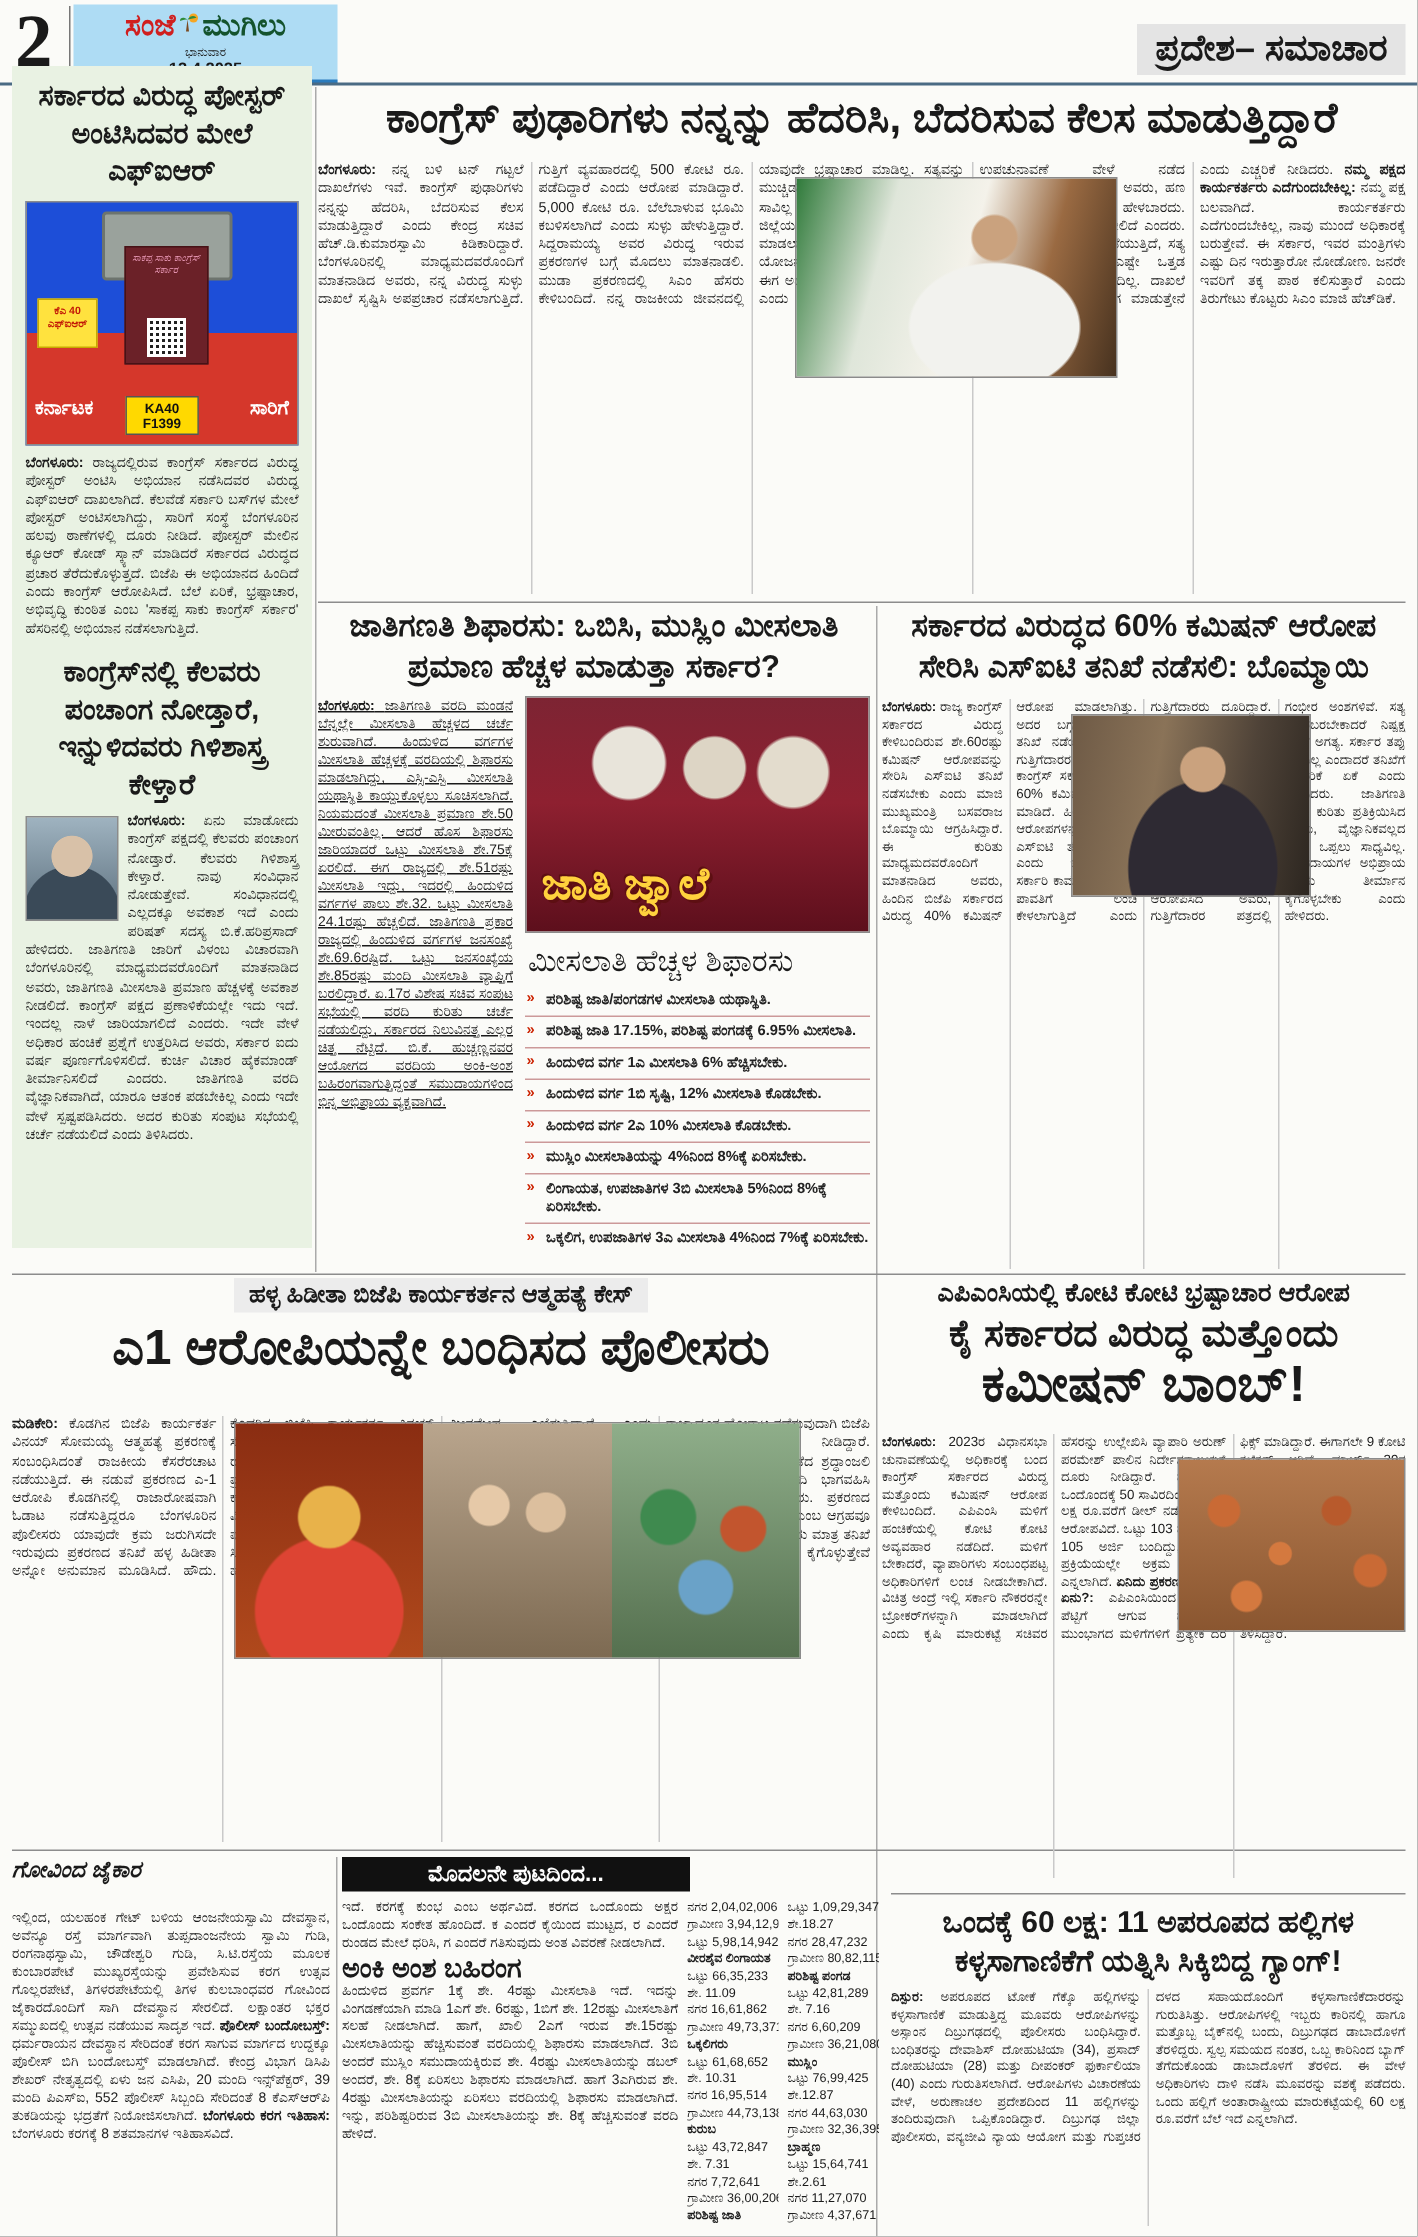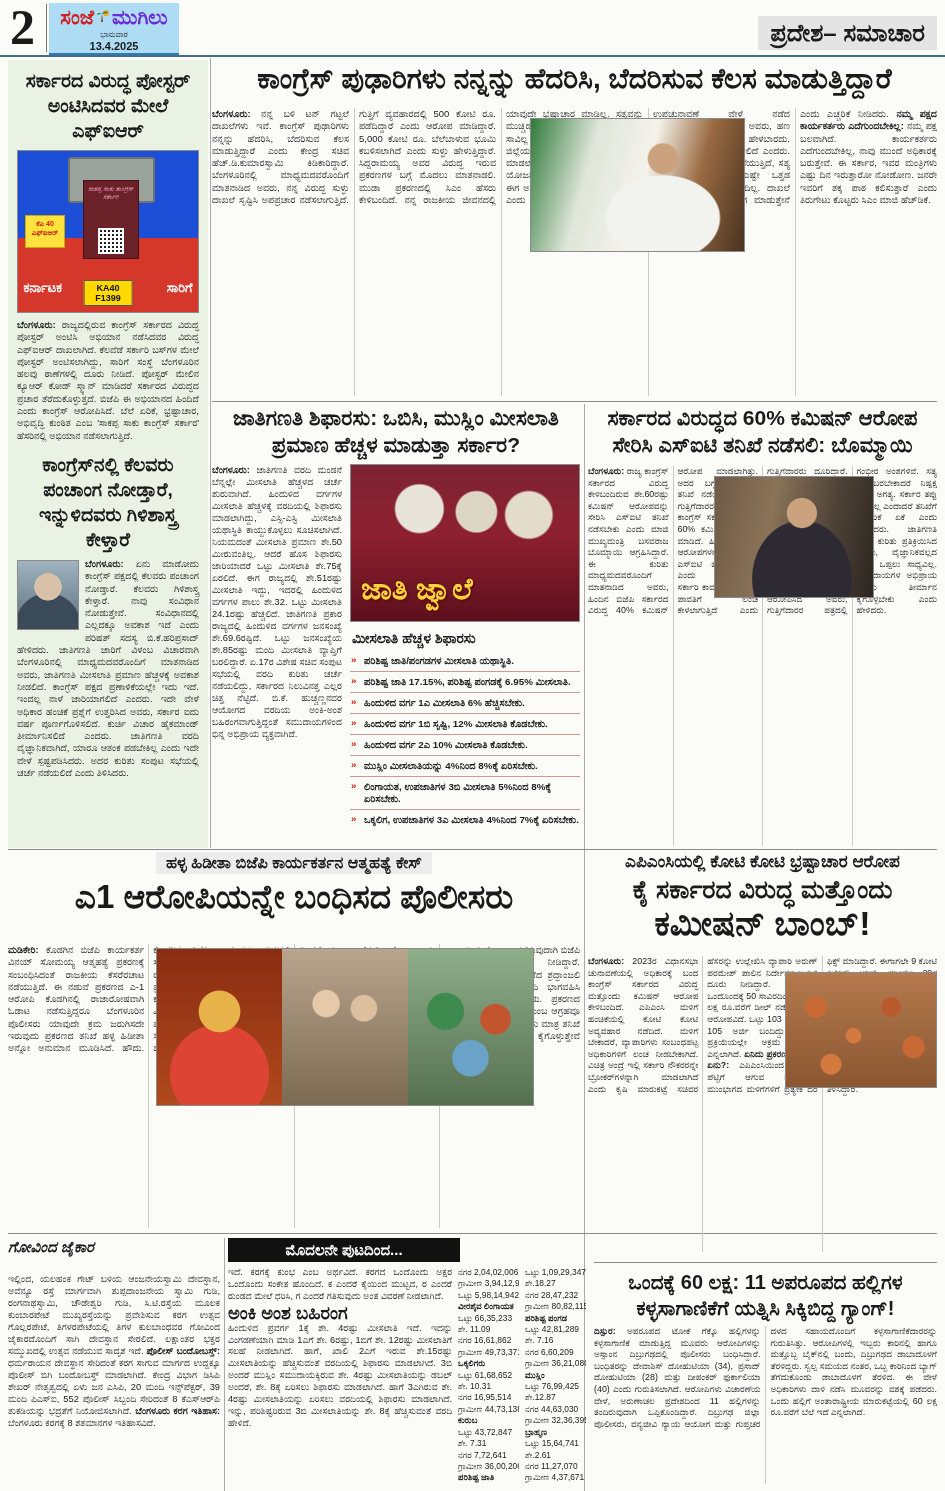--- a/index.html
+++ b/index.html
@@ -3,43 +3,43 @@
 <meta charset="utf-8">
 <style>
   html,body{margin:0;padding:0;background:#888;}
   #page{position:relative;width:945px;height:1491px;background:#fbfbf8;margin:0 auto;
         font-family:"Liberation Sans","DejaVu Sans",sans-serif;color:#1a1a1a;overflow:hidden;}
   .abs{position:absolute;}
   
   #pageno{left:10px;top:0px;font-family:"Liberation Serif","DejaVu Serif",serif;
           font-size:50px;font-weight:bold;line-height:54px;}
   #mast-div{left:46px;top:4px;width:1px;height:48px;background:#777;}
-  #logo-box{left:49px;top:3px;width:130px;height:50px;background:#aedcf4;border-bottom:3px solid #2a7bbd;text-align:center;}
+  #logo-box{left:49px;top:3px;width:176px;height:50px;background:#aedcf4;border-bottom:3px solid #2a7bbd;text-align:center;}
   #logo-row{display:flex;align-items:center;justify-content:center;gap:2px;padding-top:3px;}
   .logo-red{color:#d01f1f;font-size:20px;font-weight:bold;}
-  .logo-dark{color:#6d28d9;font-size:20px;font-weight:bold;}
+  .logo-dark{color:#14532d;font-size:20px;font-weight:bold;}
   #logo-day{font-size:8px;margin-top:1px;}
   #logo-date{font-size:11px;font-weight:bold;}
   #section-label{right:8px;top:16px;background:#e4e4e4;padding:3px 12px;font-size:24px;font-weight:bold;}
   #mast-rule{left:0;top:55px;width:945px;height:2px;background:#4a6b84;}
   
   .hrule{background:#8c8c8c;height:1px;}
   .vrule{background:#aaa;width:1px;}
   
   .body{font-size:9.5px;line-height:12.3px;text-align:justify;}
   .dl{font-weight:bold;}
   .dl::after{content:" ";}
   .b{font-weight:bold;}
   .cols5{column-count:5;column-gap:10px;column-rule:1px solid #c9c9c9;}
   .cols4{column-count:4;column-gap:9px;column-rule:1px solid #c9c9c9;}
   .cols3{column-count:3;column-gap:9px;column-rule:1px solid #c9c9c9;}
   .cols2{column-count:2;column-gap:10px;column-rule:1px solid #c9c9c9;}
   .photo{border:1px solid #8b8b8b;box-sizing:border-box;}
   
-  #left-col{left:8px;top:60px;width:200px;height:788px;background:#e9f2e3;box-sizing:border-box;padding:8px 9px;}
+  #left-col{left:8px;top:44px;width:200px;height:788px;background:#e9f2e3;box-sizing:border-box;padding:8px 9px;}
   #fir-headline{font-size:19px;line-height:25px;font-weight:bold;text-align:center;}
   
   #bus-photo{position:relative;width:100%;height:163px;margin:7px 0 6px 0;background:#1d4ed8;overflow:hidden;}
   #bus-window{position:absolute;left:28%;top:4%;width:46%;height:26%;background:#9aa29c;border:2px solid #6d746e;border-radius:3px;}
   #bus-red{position:absolute;left:0;bottom:0;width:100%;height:46%;background:#d5372b;}
   #bus-sticker{position:absolute;left:4%;top:40%;width:22%;height:20%;background:#ffe23e;border:1px solid #c7a900;
                font-size:7px;font-weight:bold;color:#c21807;text-align:center;line-height:9px;padding-top:3px;box-sizing:border-box;}
   #bus-poster{position:absolute;left:36%;top:18%;width:30%;height:48%;background:#6b2128;border:1px solid #471216;}
   #poster-text{color:#f2a0c0;font-size:6.5px;line-height:8px;text-align:center;padding-top:4px;font-style:italic;}
   #poster-qr{position:absolute;left:50%;transform:translateX(-50%);bottom:6%;width:22px;height:22px;background:
@@ -59,30 +59,30 @@
   #main-headline{font-size:28px;font-weight:bold;text-align:center;white-space:nowrap;overflow:hidden;line-height:42px;}
   #main-body{position:absolute;left:0;top:50px;width:725px;height:288px;overflow:hidden;}
   #main-photo{position:absolute;left:318px;top:60px;width:215px;height:134px;background:
      radial-gradient(circle at 62% 30%,#caa27e 0 9%,transparent 10%),
      radial-gradient(ellipse at 62% 75%,#f2f2ee 0 30%,transparent 31%),
      linear-gradient(105deg,#2f7a3a 0%,#dfe6da 28%,#f4f2ea 52%,#9a6a42 74%,#47321f 100%);}
   
   #caste-art{left:212px;top:404px;width:368px;height:444px;}
   #caste-headline{font-size:21px;line-height:27px;font-weight:bold;text-align:center;margin-bottom:6px;}
   #caste-flex{display:flex;gap:8px;height:378px;}
-  #caste-textcol{width:130px;font-size:9.3px;line-height:12px;text-align:justify;overflow:hidden;}
+  #caste-textcol{width:130px;font-size:9.3px;line-height:12px;text-align:justify;overflow:hidden;text-decoration:underline;}
   #caste-right{flex:1;}
   #caste-graphic{position:relative;width:100%;height:158px;background:
      radial-gradient(circle at 30% 28%,#e8e4da 0 12%,transparent 13%),
      radial-gradient(circle at 55% 30%,#ddd5c5 0 12%,transparent 13%),
      radial-gradient(circle at 78% 32%,#e3dccd 0 11%,transparent 12%),
      linear-gradient(#7d2433 0%,#8e2030 45%,#5d0f1c 100%);}
   #caste-graphic-label{position:absolute;left:10px;bottom:14px;color:#ffd23d;font-size:30px;font-weight:bold;
      text-shadow:2px 2px 0 #5d0f12,-1px -1px 0 #5d0f12;}
-  #resv-title{font-size:14px;font-weight:bold;margin:8px 0 4px 2px;}
+  #resv-title{font-size:20px;font-weight:normal;margin:8px 0 4px 2px;}
   .bullet-item{position:relative;padding:4px 0 4px 14px;font-size:9.8px;line-height:12px;font-weight:bold;color:#222;}
   .bullet-item + .bullet-item{border-top:1px solid #c99;}
   .bullet-item::before{content:"»";position:absolute;left:1px;top:3px;color:#cc2200;font-weight:bold;}
   
   #bommai-art{left:588px;top:404px;width:349px;height:444px;}
   #bommai-headline{font-size:21px;line-height:27px;font-weight:bold;text-align:center;margin-bottom:6px;}
   #bommai-body{position:absolute;left:0;top:62px;width:349px;height:380px;overflow:hidden;font-size:8.9px;line-height:11.6px;}
   #bommai-photo{position:absolute;left:126px;top:72px;width:160px;height:122px;background:
      radial-gradient(circle at 55% 30%,#caa27e 0 12%,transparent 13%),
      radial-gradient(ellipse at 55% 85%,#2e2a33 0 40%,transparent 41%),

